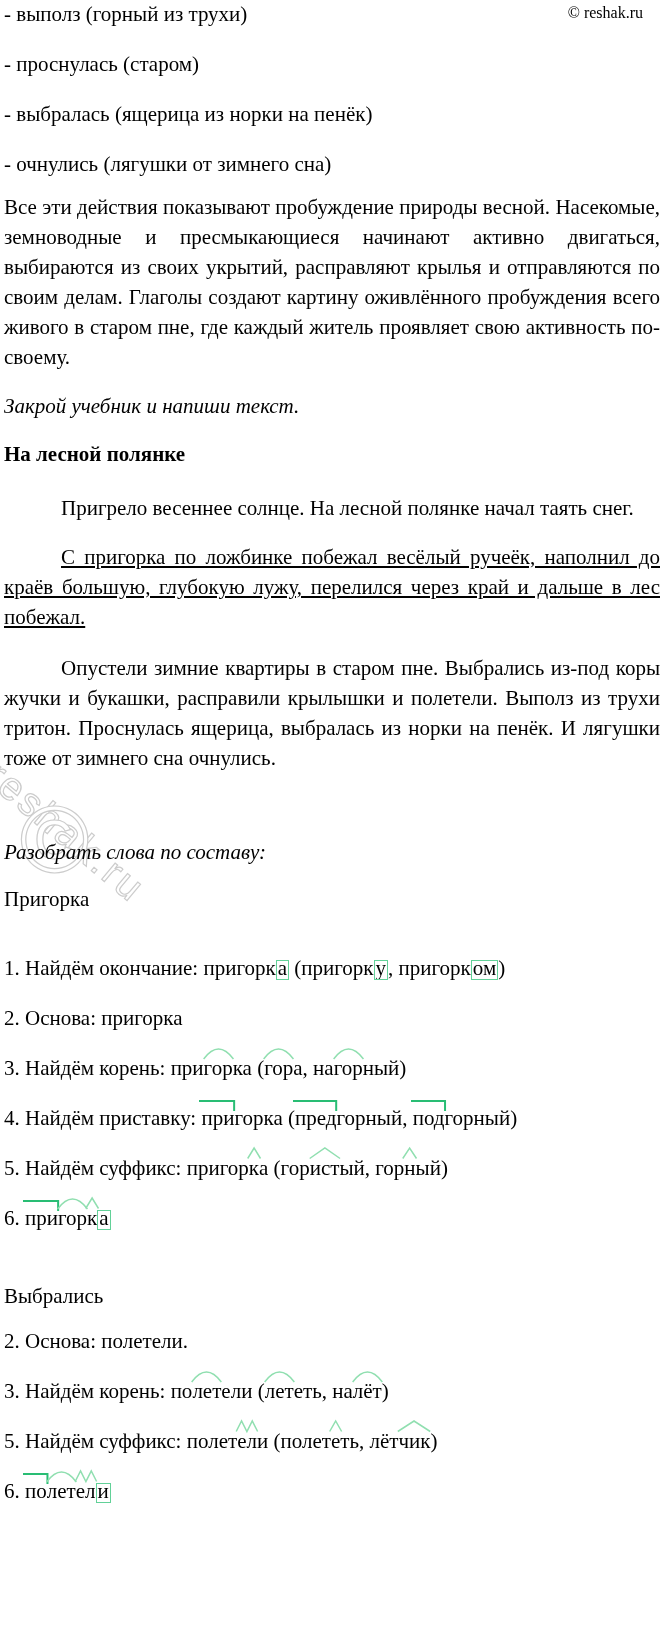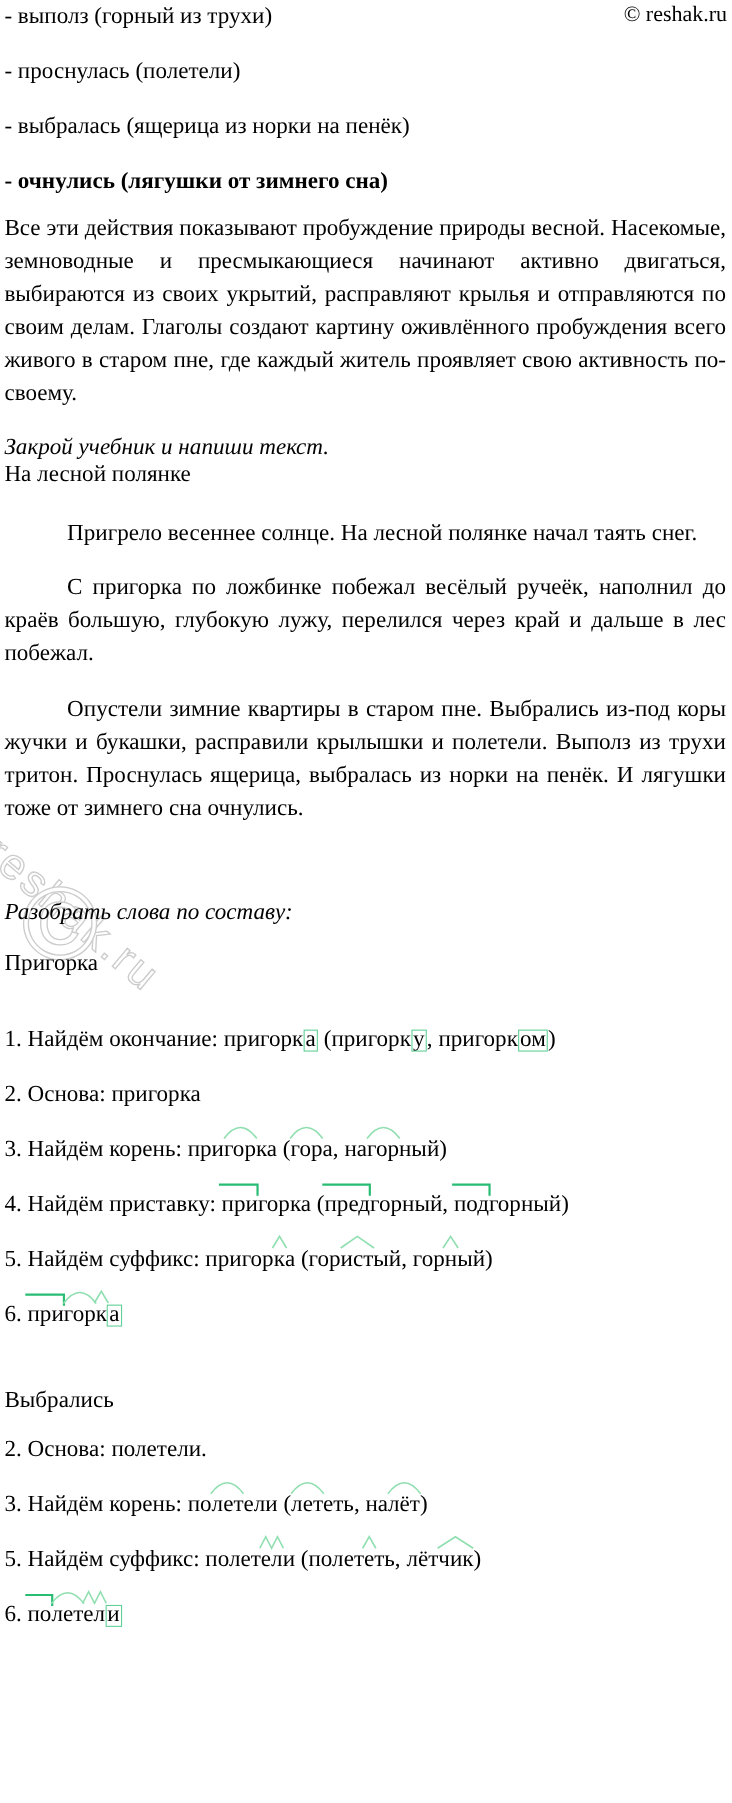--- a/index.html
+++ b/index.html
@@ -15,30 +15,30 @@
     width:665px;height:1639px;
     box-sizing:border-box;
     padding:3px 5px 0 4px;
     overflow:hidden;
     font-family:"Liberation Serif", serif;
     font-size:21px;
     color:var(--c-text);
     background:#ffffff;
   }
   .copyright{
-    position:absolute;top:2px;right:4px;
-    font-size:20px;line-height:22px;
+    position:absolute;top:2px;right:22px;
+    font-size:16px;line-height:22px;
   }
   .bullet{line-height:22px;margin-bottom:28px;}
-  .bullet:last-child{margin-bottom:17px;font-weight:bold;}
+  .bullet:last-child{margin-bottom:17px;}
   .para-main{line-height:30px;text-align:justify;}
   .instruction{margin-top:22px;font-style:italic;line-height:24px;}
-  .essay-title{font-weight:normal;line-height:24px;}
+  .essay-title{margin-top:24px;font-weight:bold;line-height:24px;}
   .essay-p{margin-top:27px;line-height:30px;text-align:justify;text-indent:57px;}
-  .essay-p.p2{margin-top:19px;}
+  .essay-p.p2{margin-top:19px;text-decoration:underline;}
   .essay-p.p3{margin-top:21px;}
   .task{margin-top:67px;font-style:italic;line-height:24px;position:relative;z-index:1;}
   .analysis .word-title{margin-top:23px;line-height:24px;}
   .analysis .steps{margin-top:44px;}
   .analysis:last-of-type .word-title{margin-top:53px;}
   .analysis:last-of-type .steps{margin-top:20px;}
   .step{line-height:26px;margin-bottom:24px;white-space:nowrap;}
 
   
   .m{position:relative;display:inline-block;line-height:1;}
@@ -79,21 +79,21 @@
 <div class="page">
 
   <span class="wm-text">reshak.ru</span>
   <span class="wm-c">©</span>
 
   <div class="copyright">© reshak.ru</div>
 
   <div class="content">
     <div class="bullets">
       <div class="bullet">- выполз (горный из трухи)</div>
-      <div class="bullet">- проснулась (полетели)</div>
+      <div class="bullet">- проснулась (старом)</div>
       <div class="bullet">- выбралась (ящерица из норки на пенёк)</div>
       <div class="bullet">- очнулись (лягушки от зимнего сна)</div>
     </div>
 
     <div class="para-main">Все эти действия показывают пробуждение природы весной. Насекомые, земноводные и пресмыкающиеся начинают активно двигаться, выбираются из своих укрытий, расправляют крылья и отправляются по своим делам. Глаголы создают картину оживлённого пробуждения всего живого в старом пне, где каждый житель проявляет свою активность по-своему.</div>
 
     <div class="instruction">Закрой учебник и напиши текст.</div>
 
     <div class="essay-title">На лесной полянке</div>
 

